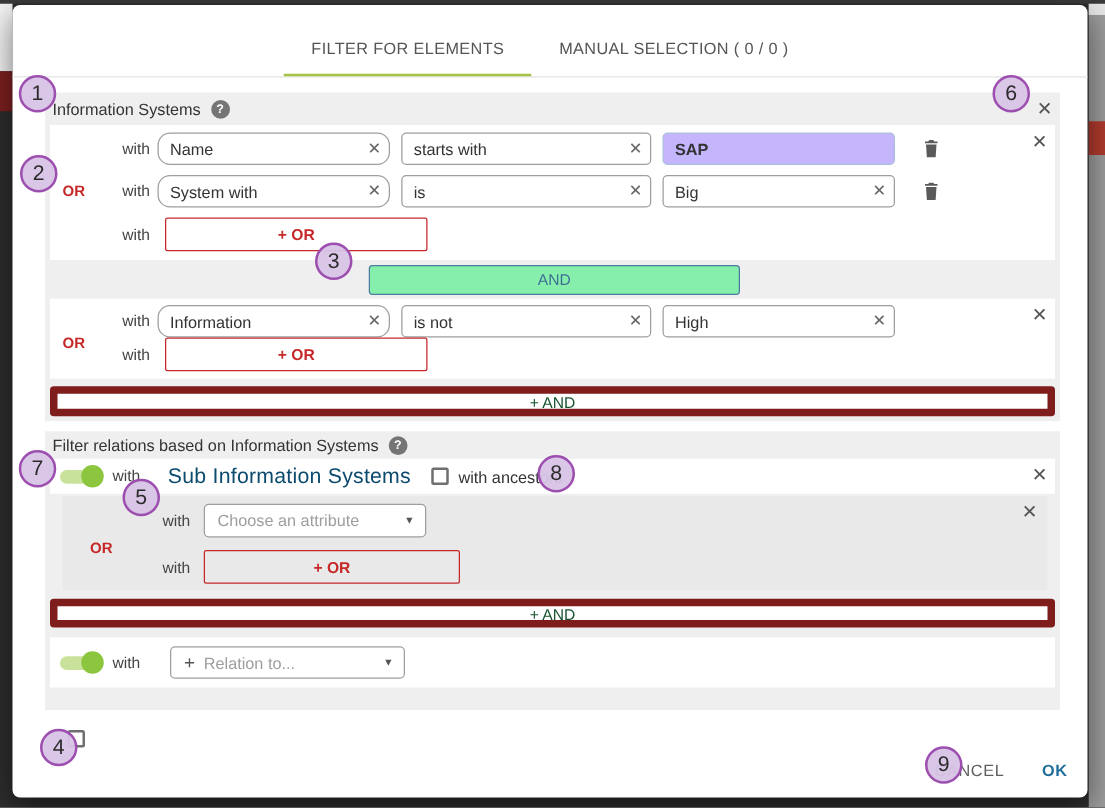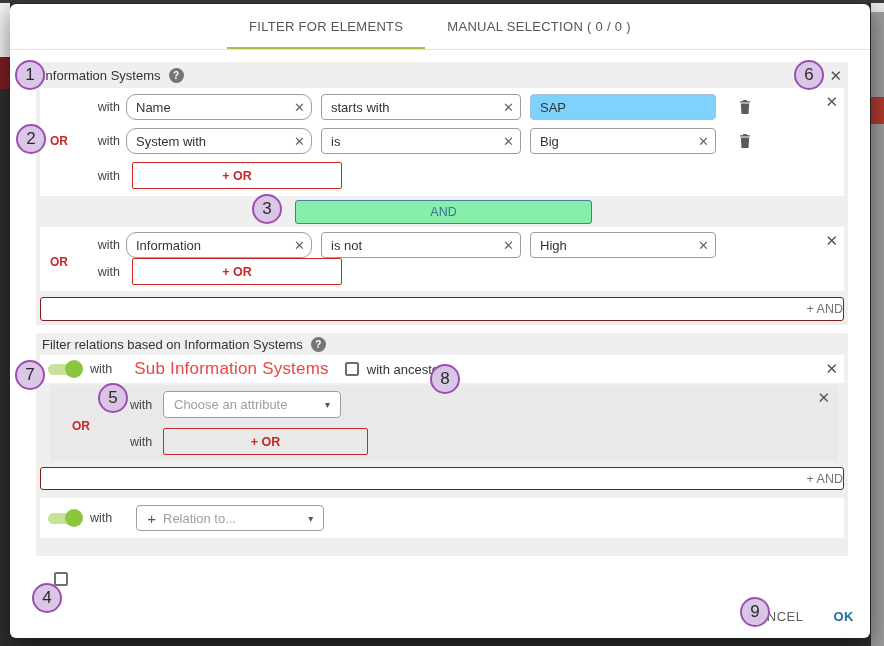--- a/index.html
+++ b/index.html
@@ -14,21 +14,21 @@
   .bg-right-strip{ position:absolute; left:871px; top:0; width:13px; height:646px; background:#9c9c9c; }
   .bg-right-top  { position:absolute; left:871px; top:0; width:13px; height:12px; background:#e8e8e8; }
   .bg-right-red  { position:absolute; left:871px; top:97px; width:13px; height:27px; background:#b03a2e; }
   .bg-topline    { position:absolute; left:0; top:0; width:884px; height:3px; background:#3a3a3a; }
 
   
   .modal { position:absolute; left:10px; top:4px; width:860px; height:634px;
            background:#fff; border-radius:6px; box-shadow:0 8px 24px rgba(0,0,0,.5); }
 
   
-  .tabbar { height:46px; border-bottom:1px solid #e3e3e3; display:flex; justify-content:center; align-items:flex-end; }
+  .tabbar { height:58px; border-bottom:1px solid #e3e3e3; display:flex; justify-content:center; align-items:flex-end; }
   .tab { padding:0 22px; height:45px; line-height:45px; font-size:13px; letter-spacing:.3px;
          color:#555; cursor:pointer; position:relative; white-space:nowrap; }
   .tab.active::after { content:""; position:absolute; left:0; right:0; bottom:0; height:2px; background:#a4c344; }
 
   .content { padding:12px 22px 0 26px; }
 
   .sect { background:#efefef; padding:0 4px 4px; position:relative; }
   .sect + .sect { margin-top:8px; }
   .sect-head { height:26px; display:flex; align-items:center; padding:0 2px; }
   .sect-head.tall { height:22px; }
@@ -40,48 +40,48 @@
 
   .card { background:#fff; position:relative; }
   .card-x { position:absolute; right:6px; top:6px; }
   .or-abs { position:absolute; left:10px; color:#c62828; font-weight:bold; font-size:12px; }
   .frow { display:flex; align-items:center; height:26px; margin-left:46px; }
   .wlabel { width:34px; text-align:right; margin-right:6px; font-size:12.5px; color:#444; }
   .chip { height:26px; border:1px solid #9e9e9e; border-radius:4px; background:#fff;
           display:flex; align-items:center; justify-content:space-between;
           padding:0 6px 0 9px; font-size:13px; color:#333; margin-right:9px; }
   .chip.w-attr { width:186px;border-radius:10px; } .chip.w-op { width:200px; } .chip.w-val { width:186px; }
-  .chip.value-highlight { background:#7dd3fc; border-color:#a9bedd; }
+  .chip.value-highlight { background:#c4b5fd; border-color:#a9bedd;font-weight:bold; }
   .chip-x { color:#666; font-size:13px; cursor:pointer; padding-left:6px; }
   .trash { margin-left:14px; cursor:pointer; display:flex; align-items:center; }
 
   .or-btn { display:block; margin-left:86px; width:210px; height:27px; background:transparent;
             border:1px solid #c62828; border-radius:2px; color:#c62828; font-size:12.5px;
             font-weight:bold; font-family:inherit; cursor:pointer; }
   .and-btn { display:block; margin:4px 0 3px 255px; width:297px; height:24px; background:#86efac;
              border:1px solid #4a7ba0; border-radius:3px; color:#3e7094; font-size:12.5px;
              font-family:inherit; cursor:pointer; }
-  .add-and { display:block; width:100%; height:24px; background:#fff; border:1px solid #7f1d1d;
-             border-radius:3px; color:#737373; font-size:12.5px; font-family:inherit; cursor:pointer;text-align:right; }
+  .add-and { display:block; width:100%; height:24px; background:#fff; border:6px solid #7f1d1d;
+             border-radius:3px; color:#14532d; font-size:12.5px; font-family:inherit; cursor:pointer; }
 
   
   .card1 { padding:6px 0 7px; }
   .card1 .frow + .frow { margin-top:8px; }
   .card1 .or-btn { margin-top:8px; }
   .card2 { margin-top:3px; padding:5px 0 6px; }
   .card2 .or-btn { margin-top:8px; }
   .s1-addand { margin-top:6px; }
 
   
   .rel-row1 { background:#fff; height:28px; display:flex; align-items:center; position:relative; }
   .toggle { position:relative; width:34px; height:14px; margin-left:8px; flex:none; cursor:pointer; }
   .toggle .track { position:absolute; left:0; top:2px; width:34px; height:11px; border-radius:6px; background:#c9e29b; }
   .toggle .knob  { position:absolute; right:-1px; top:-2px; width:18px; height:18px; border-radius:50%; background:#8cc63e; }
   .rel-with { margin-left:8px; font-size:12.5px; color:#444; }
-  .rel-title { margin-left:22px; font-size:17px; font-weight:500; color:#ef4444; letter-spacing:.2px; }
+  .rel-title { margin-left:22px; font-size:17px; font-weight:500; color:#0c4a6e; letter-spacing:.2px; }
   .cb { width:14px; height:14px; border:2px solid #6f6f6f; border-radius:2px; background:#fff; flex:none; cursor:pointer; }
   .rel-row1 .cb { margin-left:16px; }
   .cb-label { margin-left:8px; font-size:13px; color:#333; }
   .rel-x { position:absolute; right:6px; top:6px; }
 
   .gray-panel { background:#e9e9e9; margin:2px 6px 0 10px; position:relative; padding:6px 0 5px; }
   .panel-x { position:absolute; right:8px; top:5px; }
   .prow { display:flex; align-items:center; height:27px; padding-left:80px; }
   .prow + .prow { margin-top:10px; }
   .pw { width:20px; margin-right:5px; font-size:12.5px; color:#444; text-align:right; }

